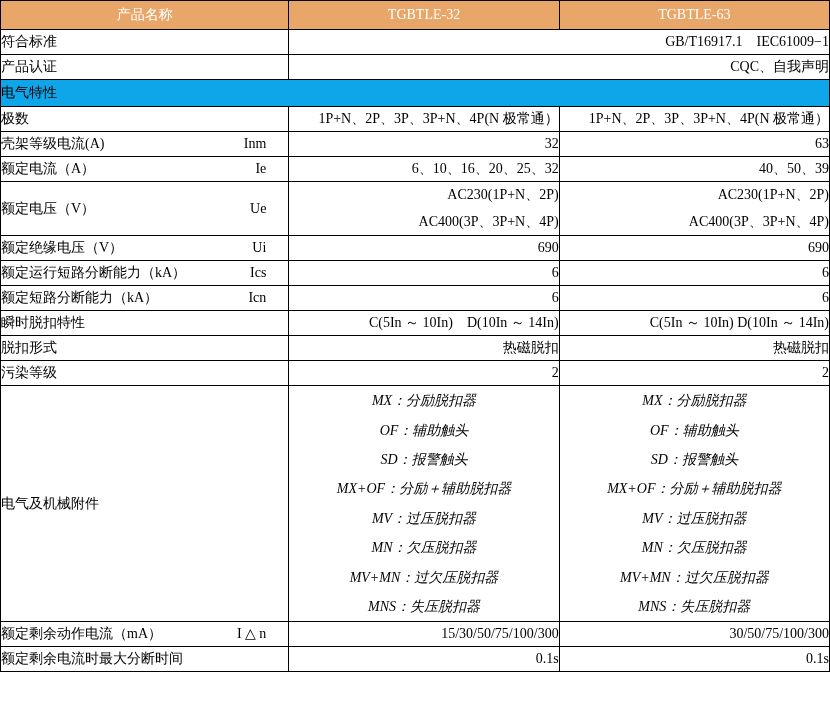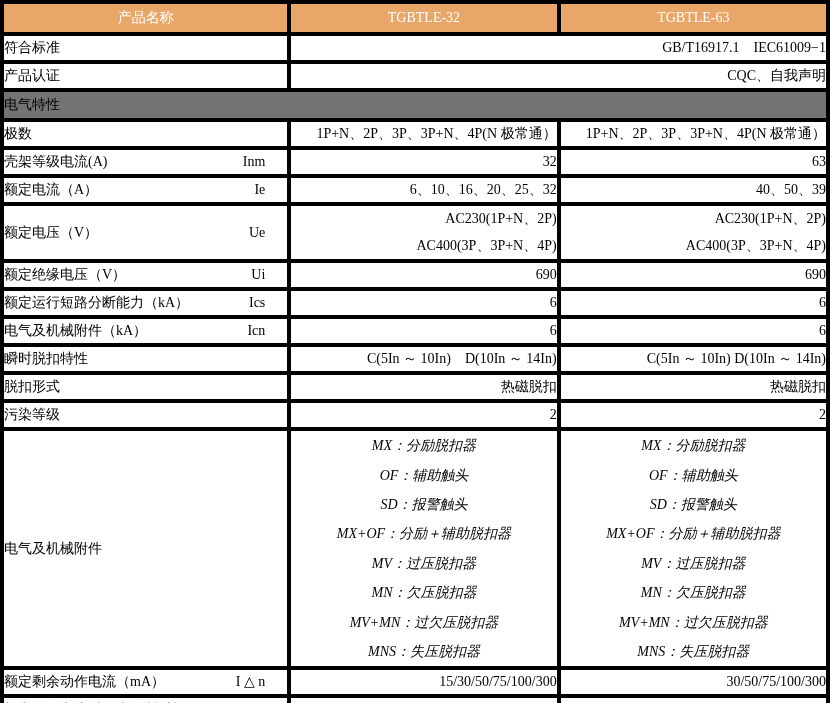--- a/index.html
+++ b/index.html
@@ -13,39 +13,39 @@
     font-family: "Liberation Serif", "DejaVu Serif", serif;
     color: #000000;
     overflow: hidden;
   }
   #spec-table {
     border-collapse: collapse;
     width: 830px;
     table-layout: fixed;
   }
   #spec-table td, #spec-table th {
-    border: 4px solid #000000;
+    border: 1px solid #000000;
     font-weight: normal;
     font-size: 14px;
     padding: 0;
     vertical-align: middle;
   }
   .col-label { width: 272px; }
   .col-v1 { width: 255px; }
   .col-v2 { width: 255px; }
 
   .hdr td {
     background: #e8a668;
     color: #ffffff;
     text-align: center;
     height: 28px;
     font-size: 14.5px;
   }
   .section td {
-    background: #737373;
+    background: #0ea5e9;
     text-align: left;
     height: 26px;
     padding-left: 6px;
     font-size: 14.5px;
   }
   .lbl {
     text-align: left;
     padding: 4px 6px 4px 6px;
     height: 24px;
     line-height: 1.3;
@@ -196,21 +196,21 @@
         <td class="val">
           <span class="line">6</span>
         </td>
         <td class="val">
           <span class="line">6</span>
         </td>
       </tr>
       <tr>
         <td class="lbl">
           <div class="lbl-row">
-            <span class="lbl-main">电气及机械附件（kA）</span>
+            <span class="lbl-main">额定短路分断能力（kA）</span>
             <span class="lbl-sym">Icn</span>
           </div>
         </td>
         <td class="val">
           <span class="line">6</span>
         </td>
         <td class="val">
           <span class="line">6</span>
         </td>
       </tr>

